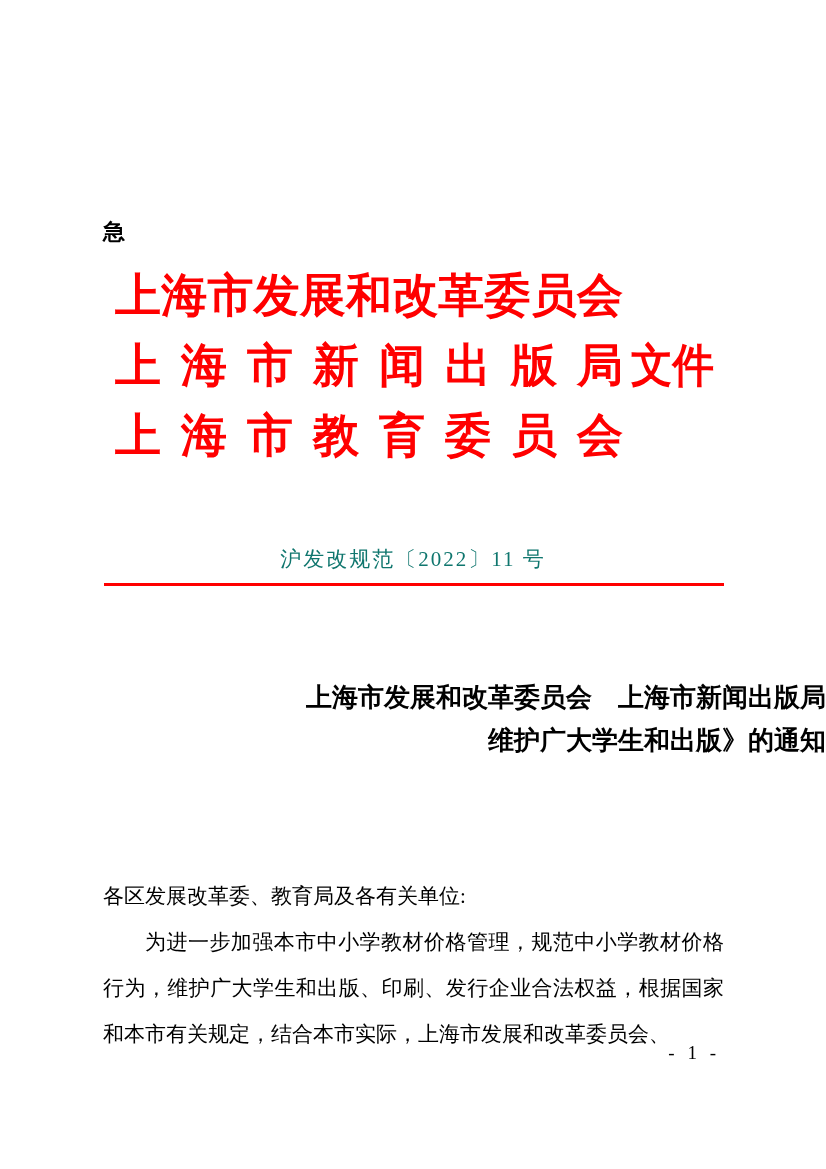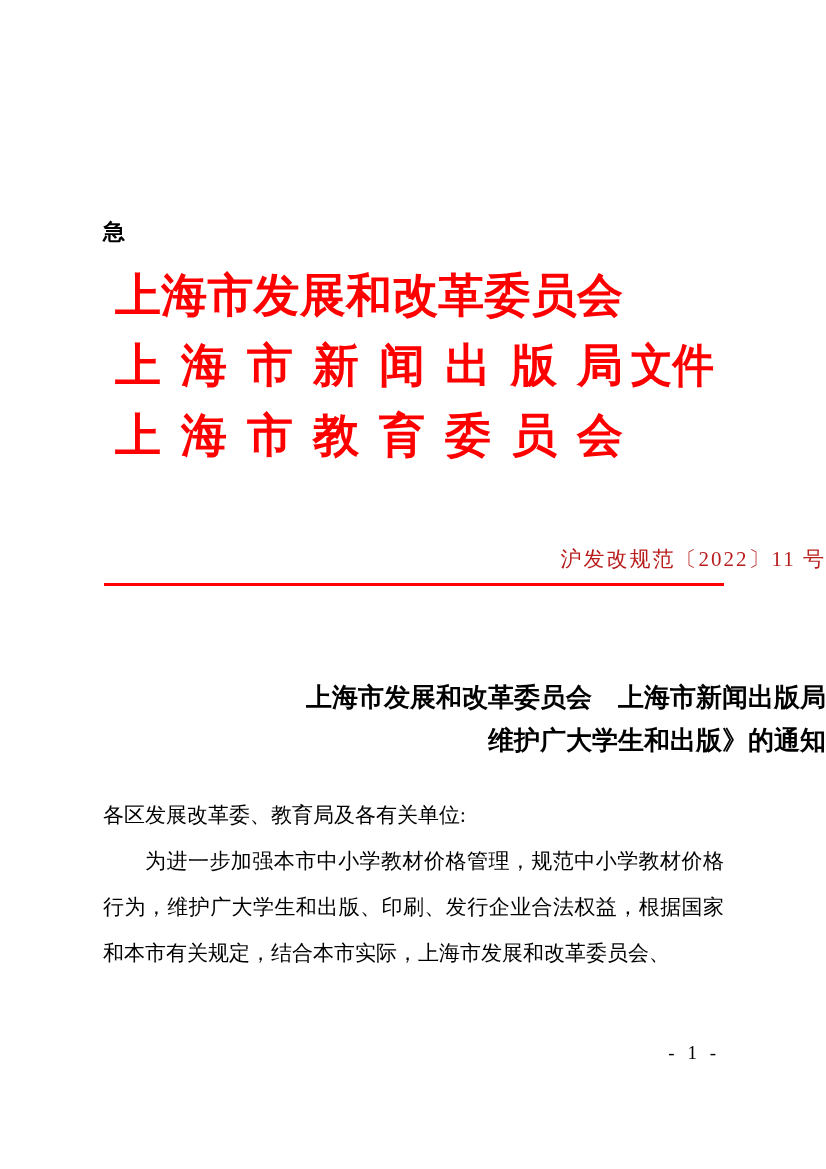--- a/index.html
+++ b/index.html
@@ -51,24 +51,24 @@
     transform-origin: left center;
     letter-spacing: 0;
     white-space: nowrap;
   }
   
   .doc-number {
     position: absolute;
     left: 0;
     top: 545px;
     width: 100%;
-    text-align: right;
+    text-align: center;
     font-size: 21px;
     letter-spacing: 2px;
-    color: #b91c1c;
+    color: #0f766e;
   }
   
   .red-rule {
     position: absolute;
     left: 104px;
     top: 583px;
     width: 620px;
     height: 3px;
     background: var(--red, #ff0000);
   }
@@ -81,21 +81,21 @@
     text-align: right;
     font-size: 26px;
     font-weight: bold;
     line-height: 43px;
     color: #000;
   }
   
   .body-text {
     position: absolute;
     left: 103px;
-    top: 792px;
+    top: 873px;
     width: 621px;
     font-size: 21px;
     line-height: 46px;
     text-align: justify;
     color: #000;
   }
   .body-text .para { text-indent: 2em; }
   
   .page-number {
     position: absolute;

